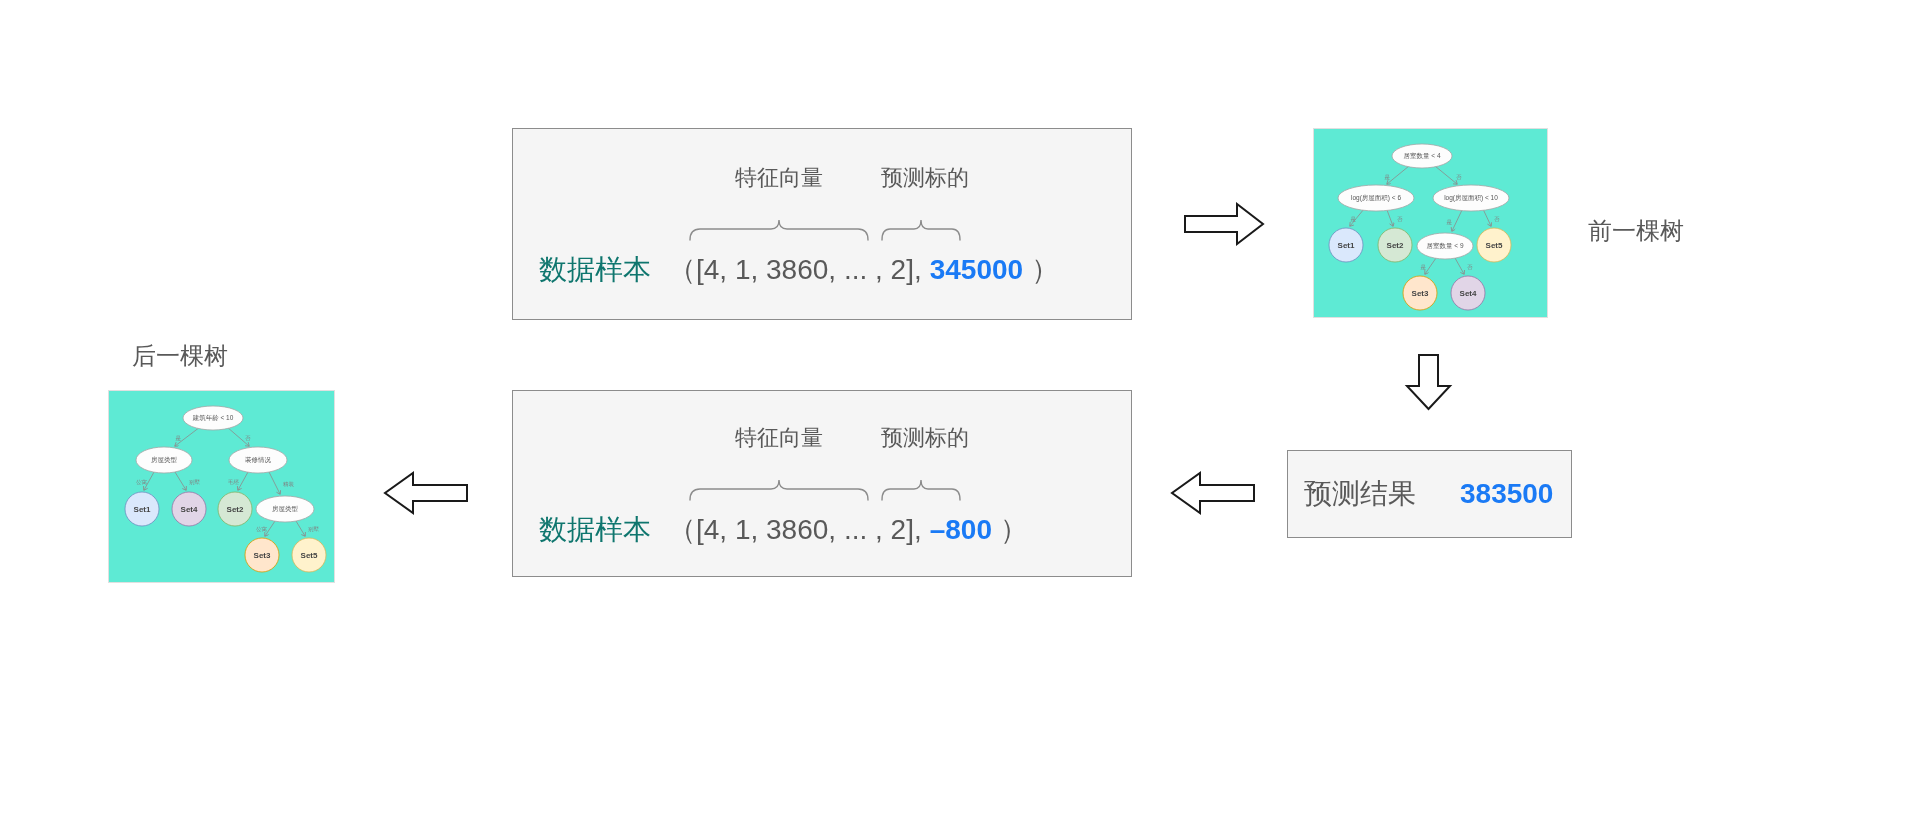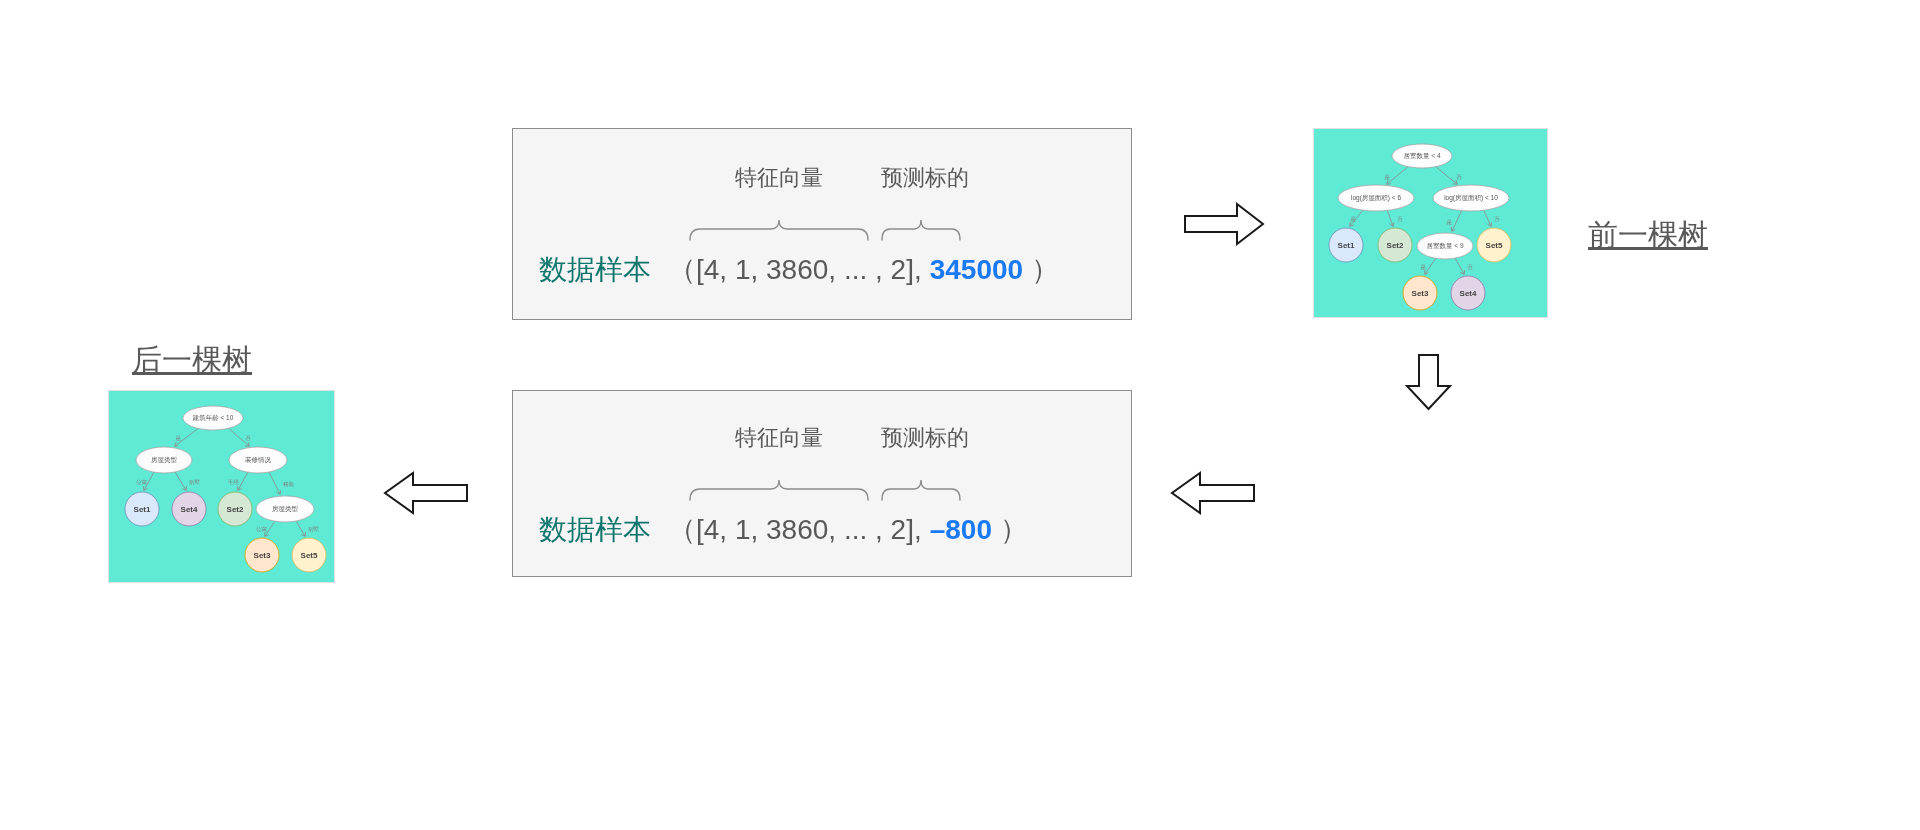--- a/index.html
+++ b/index.html
@@ -7,21 +7,21 @@
          font-family:"Liberation Sans","DejaVu Sans",sans-serif;overflow:hidden;}
   .gbox{position:absolute;background:#f5f5f5;border:1px solid #8c8c8c;box-sizing:border-box;}
   .panel{position:absolute;background:#5eead4;border:1px solid #e0e0e0;box-sizing:border-box;}
   .gray{color:#595959;}
   .blue{color:#1a7af5;font-weight:bold;}
   .rowlabel{position:absolute;font-size:28px;color:#0f766e;white-space:nowrap;}
   .tuple{position:absolute;font-size:28px;color:#595959;white-space:nowrap;display:flex;align-items:baseline;}
   .tuple .num{margin:0 8px;}
   .bracelabel{position:absolute;font-size:22px;color:#595959;width:130px;text-align:center;white-space:nowrap;}
   .brace{position:absolute;}
-  .treetitle{position:absolute;font-size:30px;color:#595959;white-space:nowrap;text-decoration:underline;}
+  .treetitle{position:absolute;font-size:24px;color:#595959;white-space:nowrap;}
   .resultbox{position:absolute;background:#f5f5f5;border:1px solid #8c8c8c;box-sizing:border-box;
              display:flex;align-items:center;padding-left:16px;}
   .resultbox .rlabel{font-size:28px;color:#595959;white-space:nowrap;}
   .resultbox .rvalue{font-size:28px;color:#1a7af5;font-weight:bold;margin-left:44px;white-space:nowrap;}
   .arrow{position:absolute;}
   .logo{position:absolute;left:1690px;top:753px;display:flex;align-items:center;}
   .logo-text{font-size:32px;color:#4b4b4b;font-weight:600;margin-left:10px;letter-spacing:1px;white-space:nowrap;}
   
   .tree-edge{stroke:#8c8c8c;stroke-width:0.8;fill:none;}
   .tree-node{fill:#fdfdfd;stroke:#a6a6a6;stroke-width:0.8;}
@@ -70,20 +70,24 @@
     </svg>
     <div class="rowlabel" style="left:26px;top:120px;">数据样本</div>
     <div class="tuple" style="left:155px;top:120px;">
       <span class="gray">（</span>
       <span class="gray">[4, 1, 3860, ... , 2],</span>
       <span class="blue num">–800</span>
       <span class="gray">）</span>
     </div>
   </div>
 
+  <div class="resultbox" style="left:1287px;top:450px;width:285px;height:88px;">
+    <span class="rlabel">预测结果</span>
+    <span class="rvalue">383500</span>
+  </div>
 
   <svg class="arrow" style="left:1183px;top:202px;" width="82" height="44" viewBox="0 0 82 44">
     <polygon class="big-arrow" points="2,14 54,14 54,2 80,22 54,42 54,30 2,30"></polygon>
   </svg>
   <svg class="arrow" style="left:1403px;top:353px;" width="50" height="58" viewBox="0 0 50 58">
     <polygon class="big-arrow" points="16,2 35,2 35,33 47,33 25.5,56 4,33 16,33"></polygon>
   </svg>
   <svg class="arrow" style="left:1168px;top:471px;" width="88" height="44" viewBox="0 0 88 44">
     <polygon class="big-arrow" points="86,14 32,14 32,2 4,22 32,42 32,30 86,30"></polygon>
   </svg>

